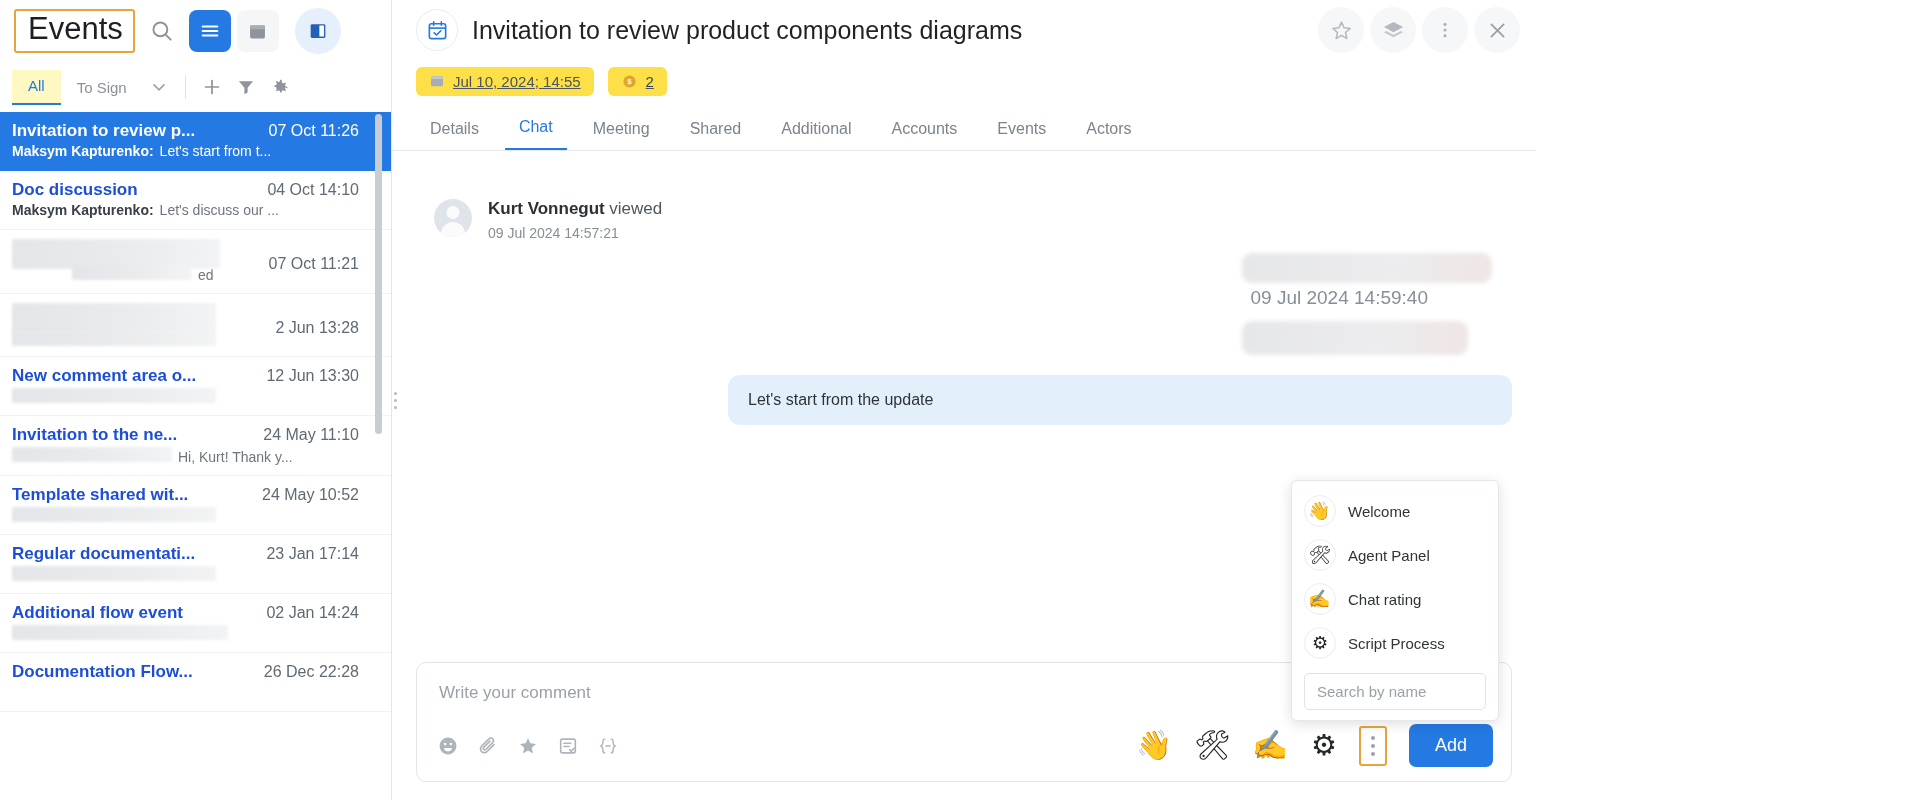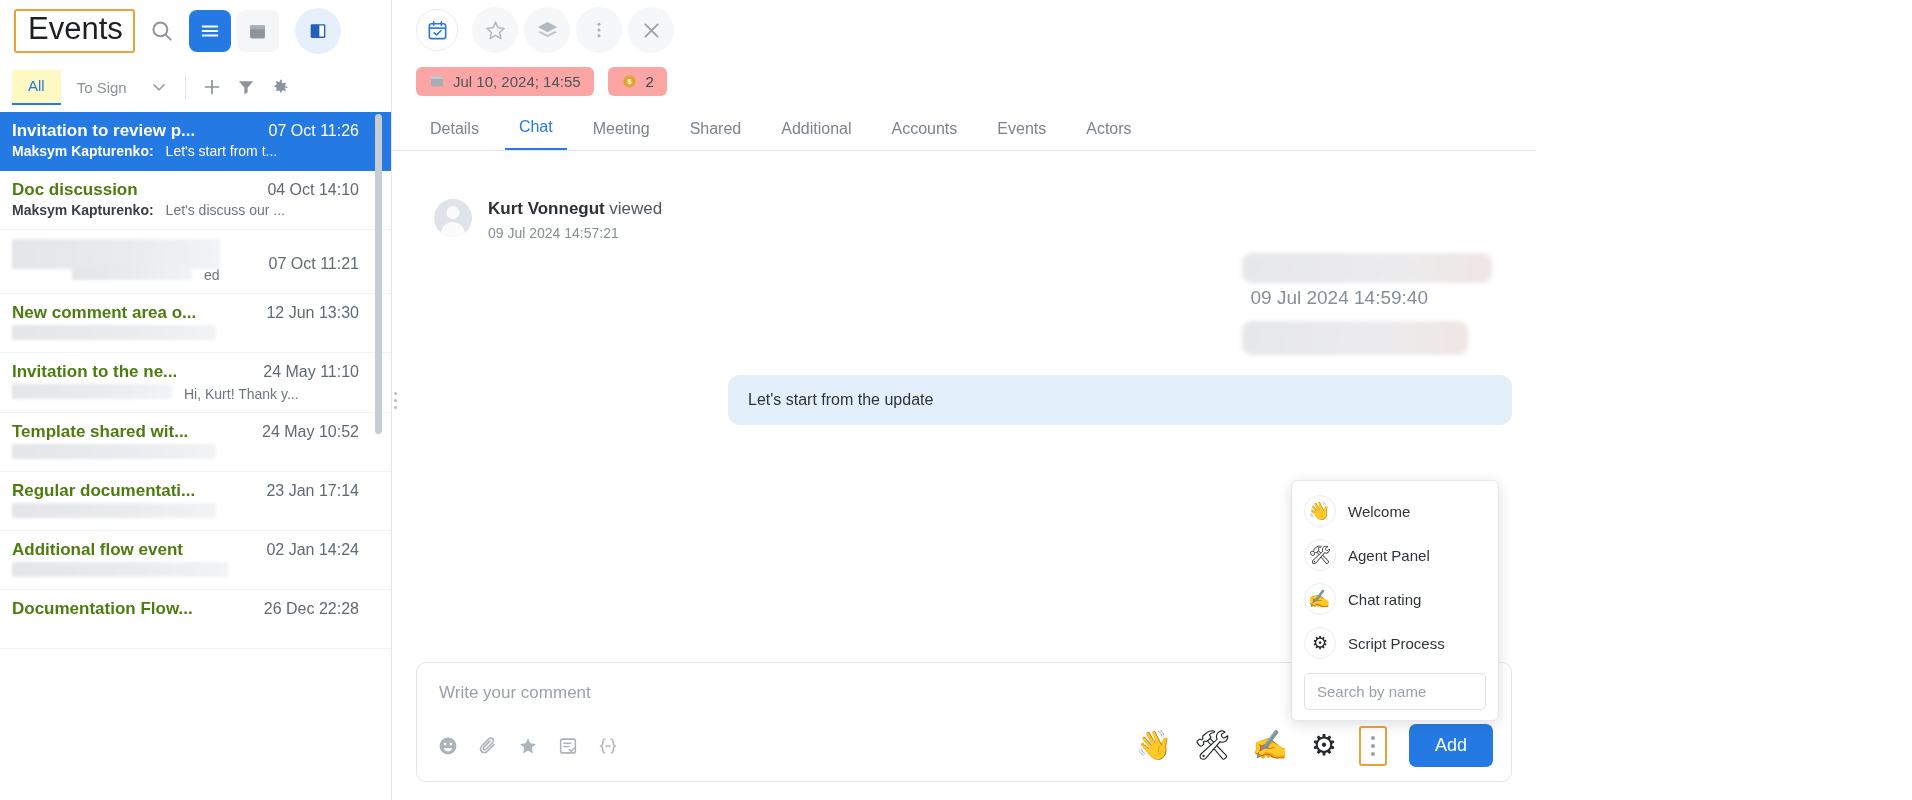--- a/index.html
+++ b/index.html
@@ -62,27 +62,27 @@
     background: #c8cdd3; border-radius: 4px; cursor: pointer;
   }
   .row {
     padding: 9px 32px 10px 12px;
     cursor: pointer; border-bottom: 1px solid #f0f2f4;
     min-height: 59px;
   }
   .row.sel { background: #2579e3; border-bottom-color: #2579e3; }
   .row-l1 { display: flex; align-items: baseline; }
   .row-title {
-    font-size: 17px; font-weight: 700; color: #4d7c0f;
+    font-size: 17px; font-weight: 700; color: #1d4ed8;
     white-space: nowrap; overflow: hidden; text-overflow: ellipsis; flex: 1 1 auto;
   }
   .row.sel .row-title { color: #ffffff; }
   .row-date { font-size: 16px; color: #5f6a74; margin-left: 6px; flex: 0 0 auto; }
   .row.sel .row-date { color: #ffffff; }
-  .row-l2 { display: flex; align-items: baseline; margin-top: 2px; gap: 12px; }
+  .row-l2 { display: flex; align-items: baseline; margin-top: 2px; gap: 6px; }
   .row-who { font-size: 14px; font-weight: 700; color: #3a3f45; white-space: nowrap; }
   .row.sel .row-who { color: #ffffff; }
   .row-prev {
     font-size: 14px; color: #6d757e;
     white-space: nowrap; overflow: hidden; text-overflow: ellipsis;
   }
   .row.sel .row-prev { color: #ffffff; }
   .blur {
     display: inline-block; height: 15px; border-radius: 2px; vertical-align: middle;
     background: linear-gradient(92deg,#e3e5e8 0%, #e9ebed 55%, #f2f3f5 100%);
@@ -108,22 +108,22 @@
     flex: 0 0 auto;
   }
   .hdr-title { font-size: 25px; color: #1f2326; font-weight: 400; white-space: nowrap; overflow: hidden; text-overflow: ellipsis; flex: 1 1 auto; }
   .hdr-actions { display: flex; align-items: center; gap: 6px; flex: 0 0 auto; }
   .hdr-ic { width: 46px; height: 46px; border-radius: 50%; background: #f6f7f9;
             display: flex; align-items: center; justify-content: center; cursor: pointer; }
 
   .meta { display: flex; align-items: center; gap: 14px; padding: 0 24px 0 24px; height: 42px; }
   .chip {
     display: inline-flex; align-items: center; gap: 8px;
-    background: #fca5a5; border-radius: 6px; padding: 6px 13px;
-    font-size: 15px; color: #4c555e; cursor: pointer;
+    background: #fde047; border-radius: 6px; padding: 6px 13px;
+    font-size: 15px; color: #4c555e; cursor: pointer; text-decoration: underline;
   }
   .chip .cnum { color: #3b4249; font-size: 15px; }
 
   .tabs { display: flex; align-items: flex-end; gap: 12px; padding: 10px 24px 0 24px;
           border-bottom: 1px solid #e5e8ec; }
   .tab { font-size: 16px; color: #7b838c; padding: 6px 14px 12px; cursor: pointer; white-space: nowrap; }
   .tab.active { color: #2579e3; border-bottom: 2px solid #2579e3; }
 
   .chatarea { flex: 1 1 auto; position: relative; overflow: hidden; padding: 0 24px; }
 
@@ -287,20 +287,30 @@
           <span class="blur tall" style="width:208px"></span>
           <div style="flex:1"></div>
           <div class="row-date">07 Oct 11:21</div>
         </div>
         <div class="row-l2" style="margin-top:-8px; padding-left:60px">
           <span class="blur" style="width:120px"></span>
           <div class="row-prev">ed</div>
         </div>
       </div>
 
+      <div class="row">
+        <div class="row-l1">
+          <span class="blur tall" style="width:204px"></span>
+          <div style="flex:1"></div>
+          <div class="row-date">2 Jun 13:28</div>
+        </div>
+        <div class="row-l2" style="margin-top:-6px">
+          <span class="blur" style="width:204px"></span>
+        </div>
+      </div>
 
       <div class="row">
         <div class="row-l1">
           <div class="row-title">New comment area o...</div>
           <div class="row-date">12 Jun 13:30</div>
         </div>
         <div class="row-l2">
           <span class="blur" style="width:204px"></span>
         </div>
       </div>
@@ -370,20 +380,21 @@
     <div class="hdr">
       <div class="hdr-badge">
         <svg width="23" height="23" viewBox="0 0 24 24" fill="none" stroke="#2579e3" stroke-width="1.7">
           <rect x="3.5" y="5" width="17" height="15.5" rx="2.2"></rect>
           <line x1="3.5" y1="9.5" x2="20.5" y2="9.5"></line>
           <line x1="8" y1="3" x2="8" y2="6.6" stroke-linecap="round"></line>
           <line x1="16" y1="3" x2="16" y2="6.6" stroke-linecap="round"></line>
           <polyline points="8.5,14.4 11,16.7 15.5,12.3" stroke-linecap="round" stroke-linejoin="round"></polyline>
         </svg>
       </div>
+      <div class="hdr-title">Invitation to review product components diagrams</div>
       <div class="hdr-actions">
         <div class="hdr-ic">
           <svg width="23" height="23" viewBox="0 0 24 24" fill="none" stroke="#b3b9c0" stroke-width="1.6" stroke-linejoin="round">
             <polygon points="12,3.2 14.6,9.1 21,9.8 16.2,14.1 17.6,20.4 12,17.1 6.4,20.4 7.8,14.1 3,9.8 9.4,9.1"></polygon>
           </svg>
         </div>
         <div class="hdr-ic">
           <svg width="23" height="23" viewBox="0 0 24 24" fill="#b3b9c0">
             <polygon points="12,3 22,8.4 12,13.8 2,8.4"></polygon>
             <polygon points="12,16.5 4.4,12.4 2,13.7 12,19.1 22,13.7 19.6,12.4" opacity=".75"></polygon>

